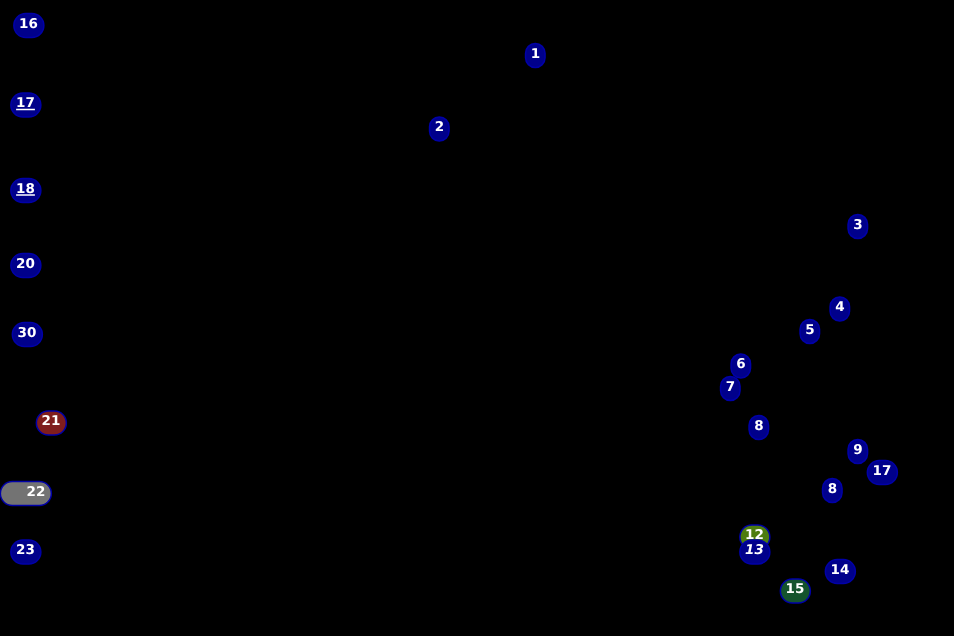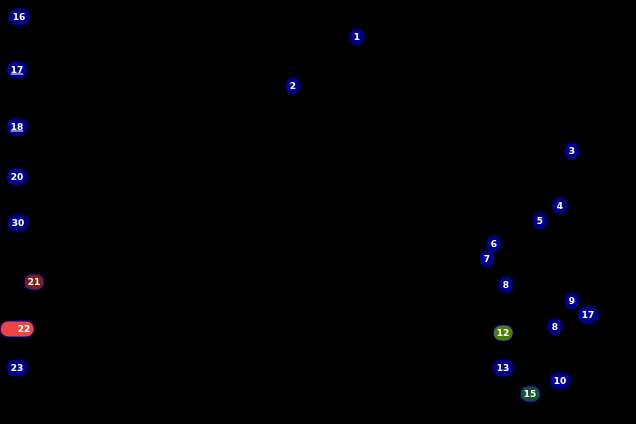--- a/index.html
+++ b/index.html
@@ -50,26 +50,26 @@
       <div class="marker" style="left: 293px; top: 86px; background: rgb(0, 0, 139); border-color: rgb(0, 0, 168); color: rgb(255, 255, 255);">2</div>
       <div class="marker" style="left: 572px; top: 151px; background: rgb(0, 0, 139); border-color: rgb(0, 0, 168); color: rgb(255, 255, 255);">3</div>
       <div class="marker" style="left: 560px; top: 206px; background: rgb(0, 0, 139); border-color: rgb(0, 0, 168); color: rgb(255, 255, 255);">4</div>
       <div class="marker" style="left: 540px; top: 221px; background: rgb(0, 0, 139); border-color: rgb(0, 0, 168); color: rgb(255, 255, 255);">5</div>
       <div class="marker" style="left: 494px; top: 244px; background: rgb(0, 0, 139); border-color: rgb(0, 0, 168); color: rgb(255, 255, 255);">6</div>
       <div class="marker" style="left: 487px; top: 259px; background: rgb(0, 0, 139); border-color: rgb(0, 0, 168); color: rgb(255, 255, 255);">7</div>
       <div class="marker" style="left: 506px; top: 285px; background: rgb(0, 0, 139); border-color: rgb(0, 0, 168); color: rgb(255, 255, 255);">8</div>
       <div class="marker" style="left: 572px; top: 301px; background: rgb(0, 0, 139); border-color: rgb(0, 0, 168); color: rgb(255, 255, 255);">9</div>
       <div class="marker" style="left: 588px; top: 315px; background: rgb(0, 0, 139); border-color: rgb(0, 0, 168); color: rgb(255, 255, 255);">17</div>
       <div class="marker" style="left: 555px; top: 327px; background: rgb(0, 0, 139); border-color: rgb(0, 0, 168); color: rgb(255, 255, 255);">8</div>
-      <div class="marker" style="left: 503px; top: 333px; background: #4d7c0f; border-color: rgb(0, 0, 168); color: rgb(255, 255, 255);">12</div>
-      <div class="marker" style="left: 503px; top: 368px; background: rgb(0, 0, 139); border-color: rgb(0, 0, 168); color: rgb(255, 255, 255);">13</div>
-      <div class="marker" style="left: 560px; top: 381px; background: rgb(0, 0, 139); border-color: rgb(0, 0, 168); color: rgb(255, 255, 255);">10</div>
+      <div class="marker" style="left: 503px; top: 358px; background: #4d7c0f; border-color: rgb(0, 0, 168); color: rgb(255, 255, 255);">12</div>
+      <div class="marker" style="left: 503px; top: 368px; background: rgb(0, 0, 139); border-color: rgb(0, 0, 168); color: rgb(255, 255, 255); font-style: italic;">13</div>
+      <div class="marker" style="left: 560px; top: 381px; background: rgb(0, 0, 139); border-color: rgb(0, 0, 168); color: rgb(255, 255, 255);">14</div>
       <div class="marker" style="left: 530px; top: 394px; background: #14532d; border-color: rgb(0, 0, 168); color: rgb(255, 255, 255);">15</div>
       <div class="marker" style="left: 19px; top: 17px; background: rgb(0, 0, 139); border-color: rgb(0, 0, 168); color: rgb(255, 255, 255);">16</div>
       <div class="marker" style="left: 17px; top: 70px; background: rgb(0, 0, 139); border-color: rgb(0, 0, 168); color: rgb(255, 255, 255); text-decoration: underline;">17</div>
       <div class="marker" style="left: 17px; top: 127px; background: rgb(0, 0, 139); border-color: rgb(0, 0, 168); color: rgb(255, 255, 255); text-decoration: underline;">18</div>
       <div class="marker" style="left: 17px; top: 177px; background: rgb(0, 0, 139); border-color: rgb(0, 0, 168); color: rgb(255, 255, 255);">20</div>
       <div class="marker" style="left: 18px; top: 223px; background: rgb(0, 0, 139); border-color: rgb(0, 0, 168); color: rgb(255, 255, 255);">30</div>
       <div class="marker" style="left: 34px; top: 282px; background: #7f1d1d; border-color: rgb(0, 0, 168); color: rgb(255, 255, 255);">21</div>
-      <div class="marker" style="left: 17px; top: 329px; background: #ef4444; border-color: rgb(0, 0, 168); color: rgb(255, 255, 255); padding-left: 17px;">22</div>
+      <div class="marker" style="left: 17px; top: 329px; background: #737373; border-color: rgb(0, 0, 168); color: rgb(255, 255, 255); padding-left: 17px;">22</div>
       <div class="marker" style="left: 17px; top: 368px; background: rgb(0, 0, 139); border-color: rgb(0, 0, 168); color: rgb(255, 255, 255);">23</div>
     </div>
 </div>
 
 </body></html>

